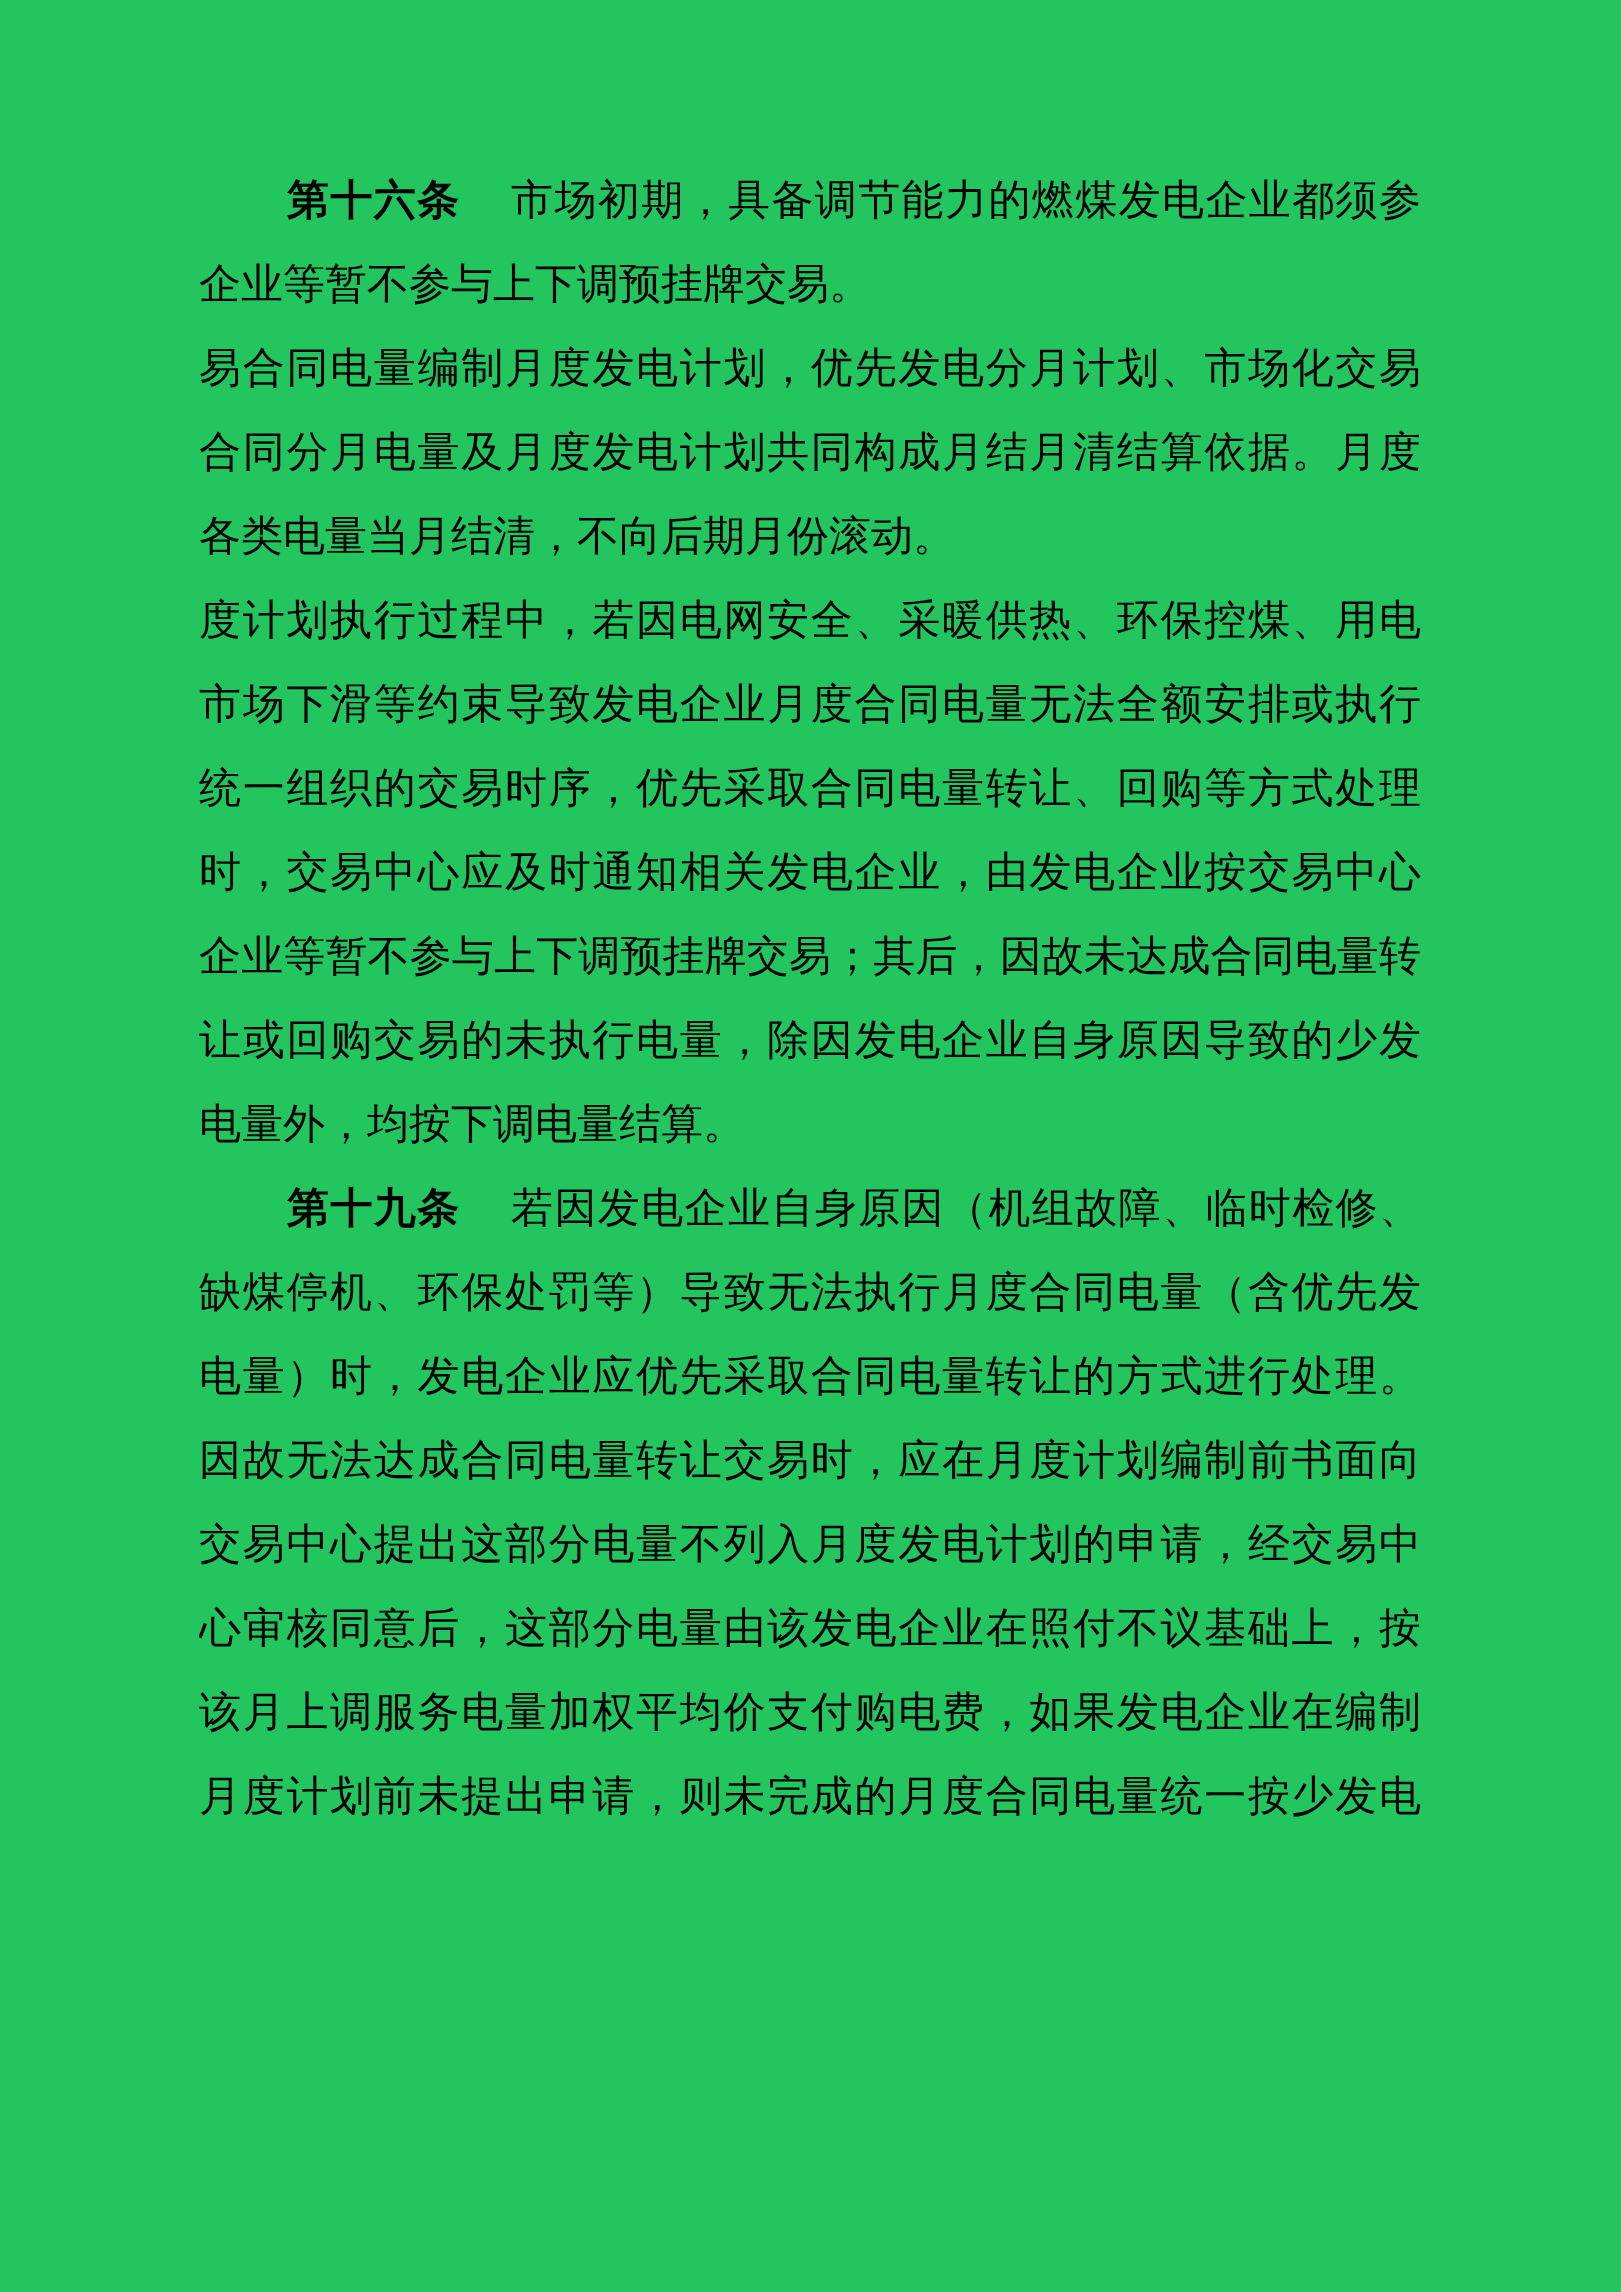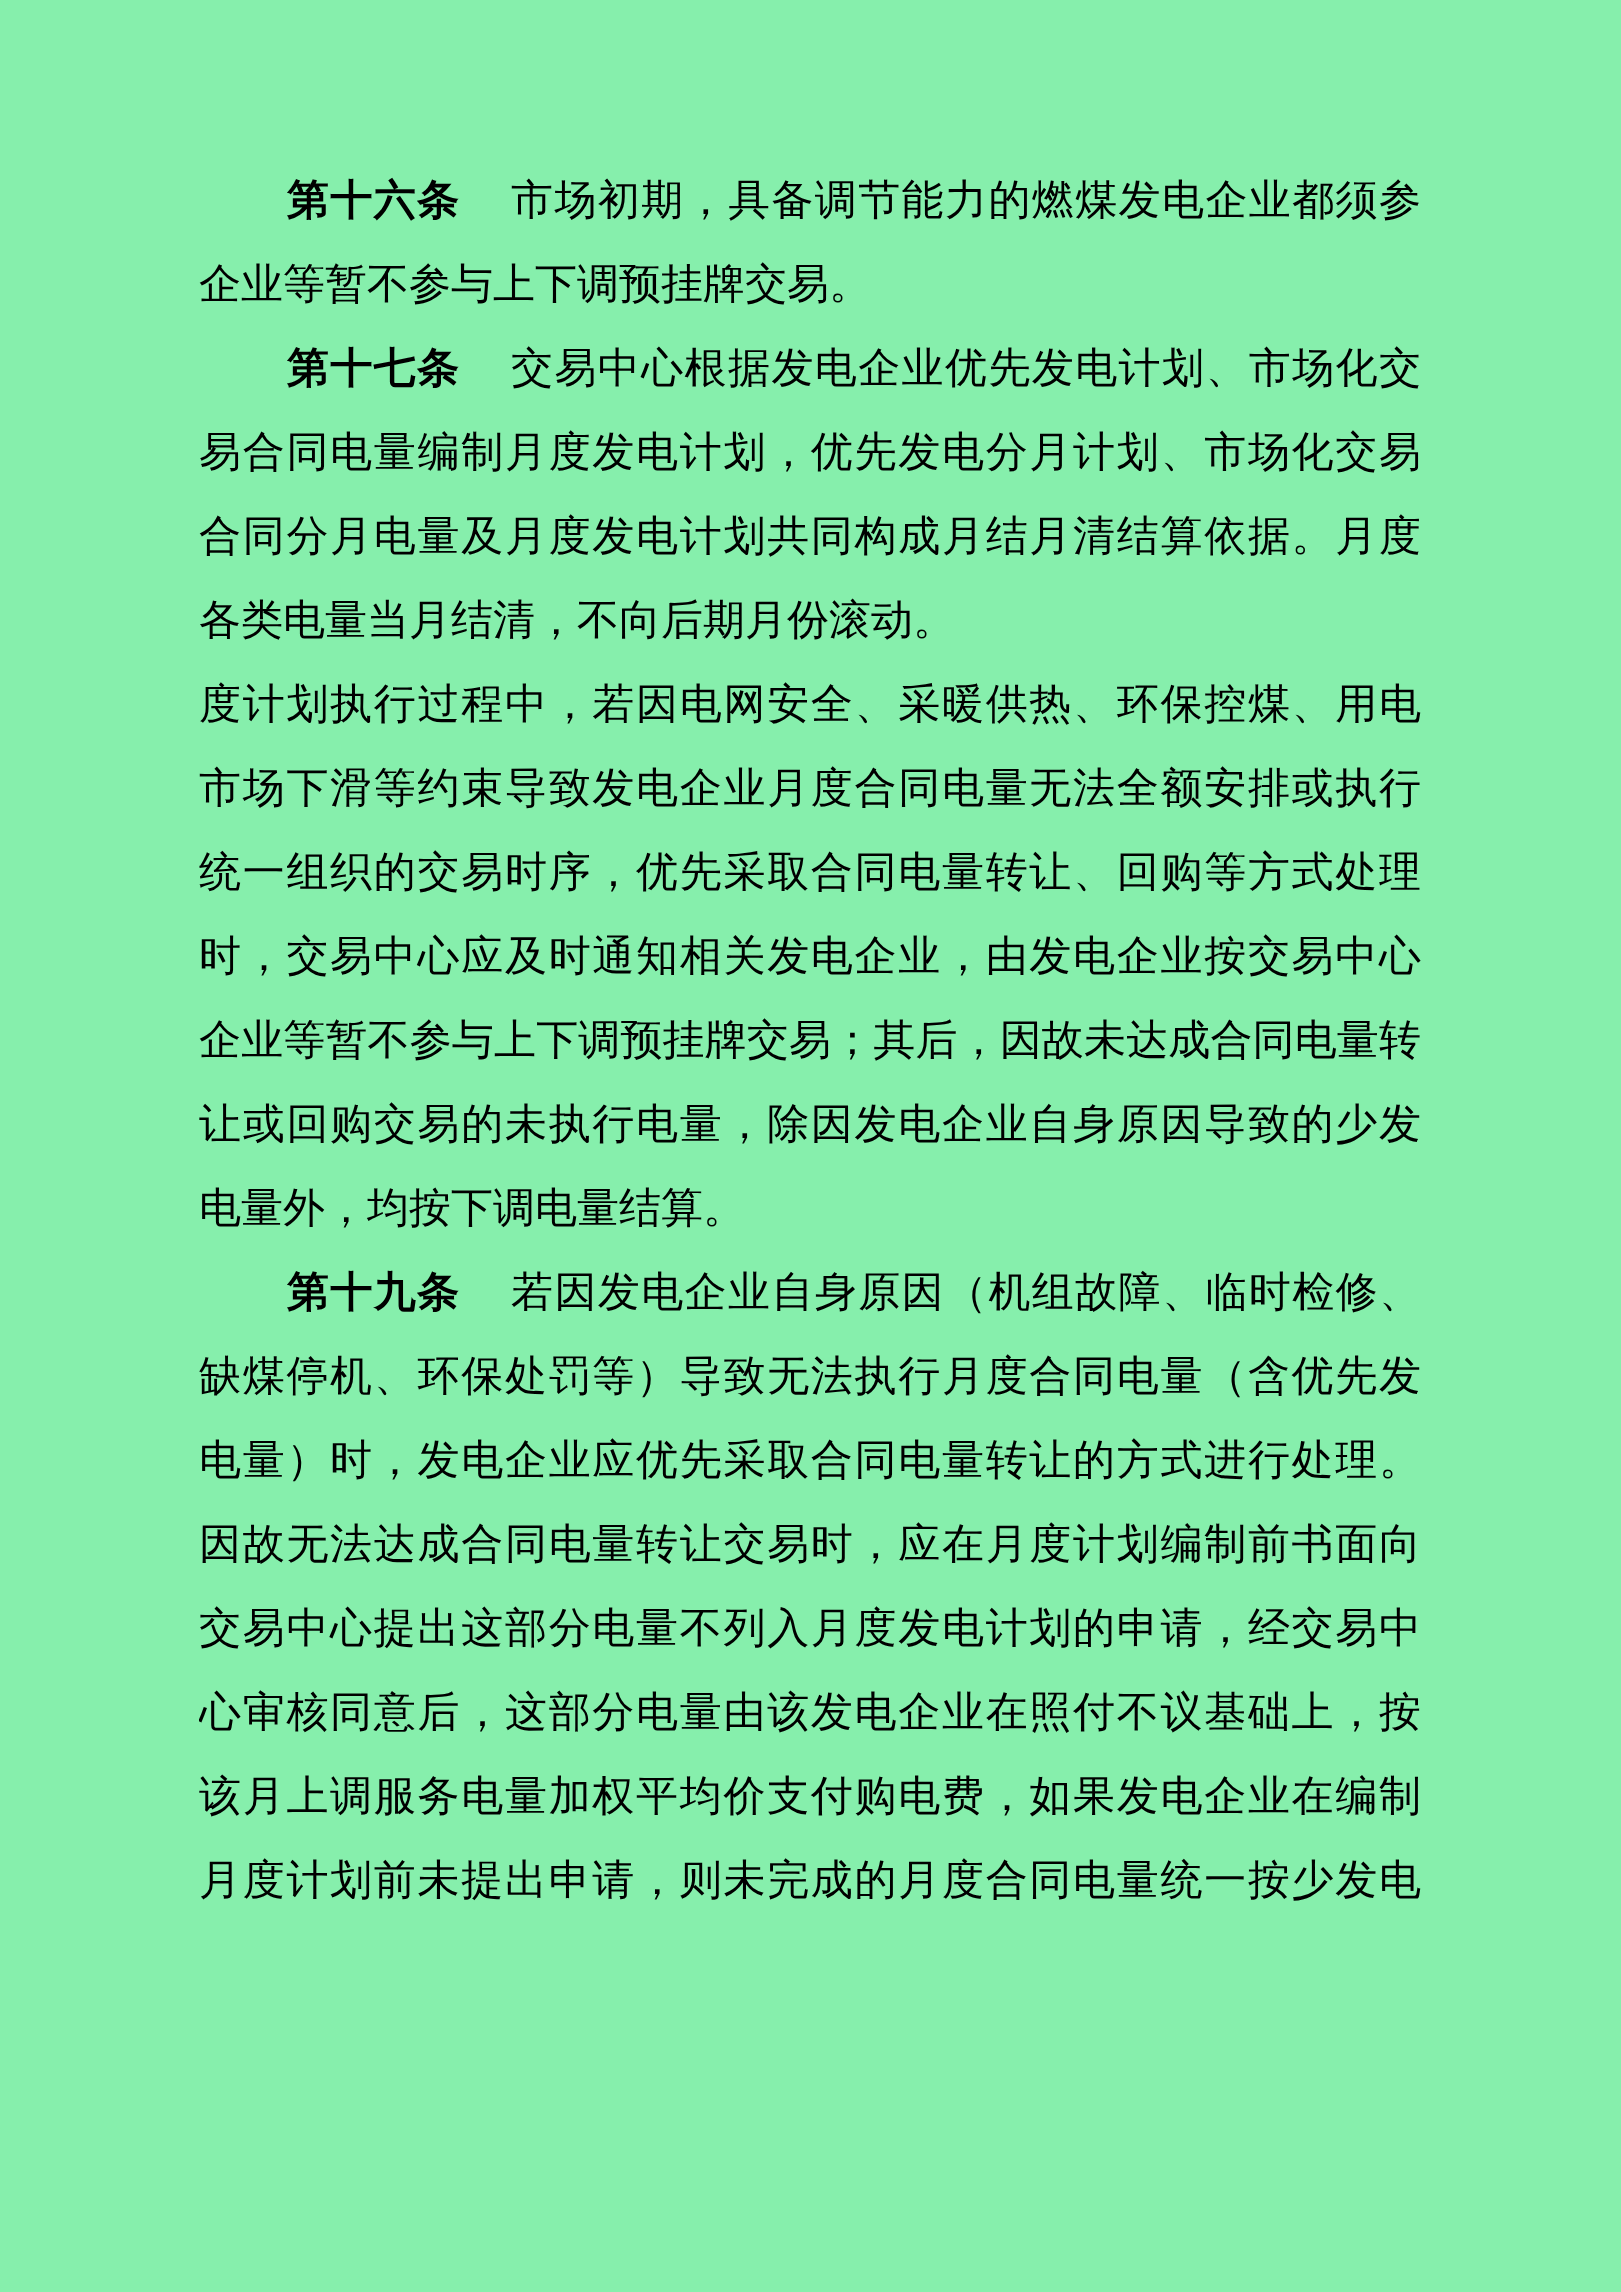--- a/index.html
+++ b/index.html
@@ -12,21 +12,21 @@
     background: #ffffff;
     position: relative;
     overflow: hidden;
     font-family: "Liberation Serif", "DejaVu Serif", serif;
   }
   .page {
     position: absolute;
     left: 0; top: 0;
     width: 1621px;
     height: 2293px;
-    background: #86efac;
+    background: #22c55e;
   }
   .doc {
     position: absolute;
     left: 199px;
     top: 158px;
     width: 1222px;
     color: #000000;
   }
   .line {
     height: 84px;
@@ -56,21 +56,20 @@
     height: 1px;
   }
 </style>
 </head>
 <body>
 
 <div class="page">
   <div class="doc">
       <div class="line first"><span class="art">第十六条</span><span class="gap"></span><span>市场初期，具备调节能力的燃煤发电企业都须参</span></div>
       <div class="line end"><span>企业等暂不参与上下调预挂牌交易。</span></div>
-      <div class="line first"><span class="art">第十七条</span><span class="gap"></span><span>交易中心根据发电企业优先发电计划、市场化交</span></div>
       <div class="line"><span>易合同电量编制月度发电计划，优先发电分月计划、市场化交易</span></div>
       <div class="line"><span>合同分月电量及月度发电计划共同构成月结月清结算依据。月度</span></div>
       <div class="line end"><span>各类电量当月结清，不向后期月份滚动。</span></div>
       <div class="line"><span>度计划执行过程中，若因电网安全、采暖供热、环保控煤、用电</span></div>
       <div class="line"><span>市场下滑等约束导致发电企业月度合同电量无法全额安排或执行</span></div>
       <div class="line"><span>统一组织的交易时序，优先采取合同电量转让、回购等方式处理</span></div>
       <div class="line"><span>时，交易中心应及时通知相关发电企业，由发电企业按交易中心</span></div>
       <div class="line"><span>企业等暂不参与上下调预挂牌交易；其后，因故未达成合同电量转</span></div>
       <div class="line"><span>让或回购交易的未执行电量，除因发电企业自身原因导致的少发</span></div>
       <div class="line end"><span>电量外，均按下调电量结算。</span></div>

